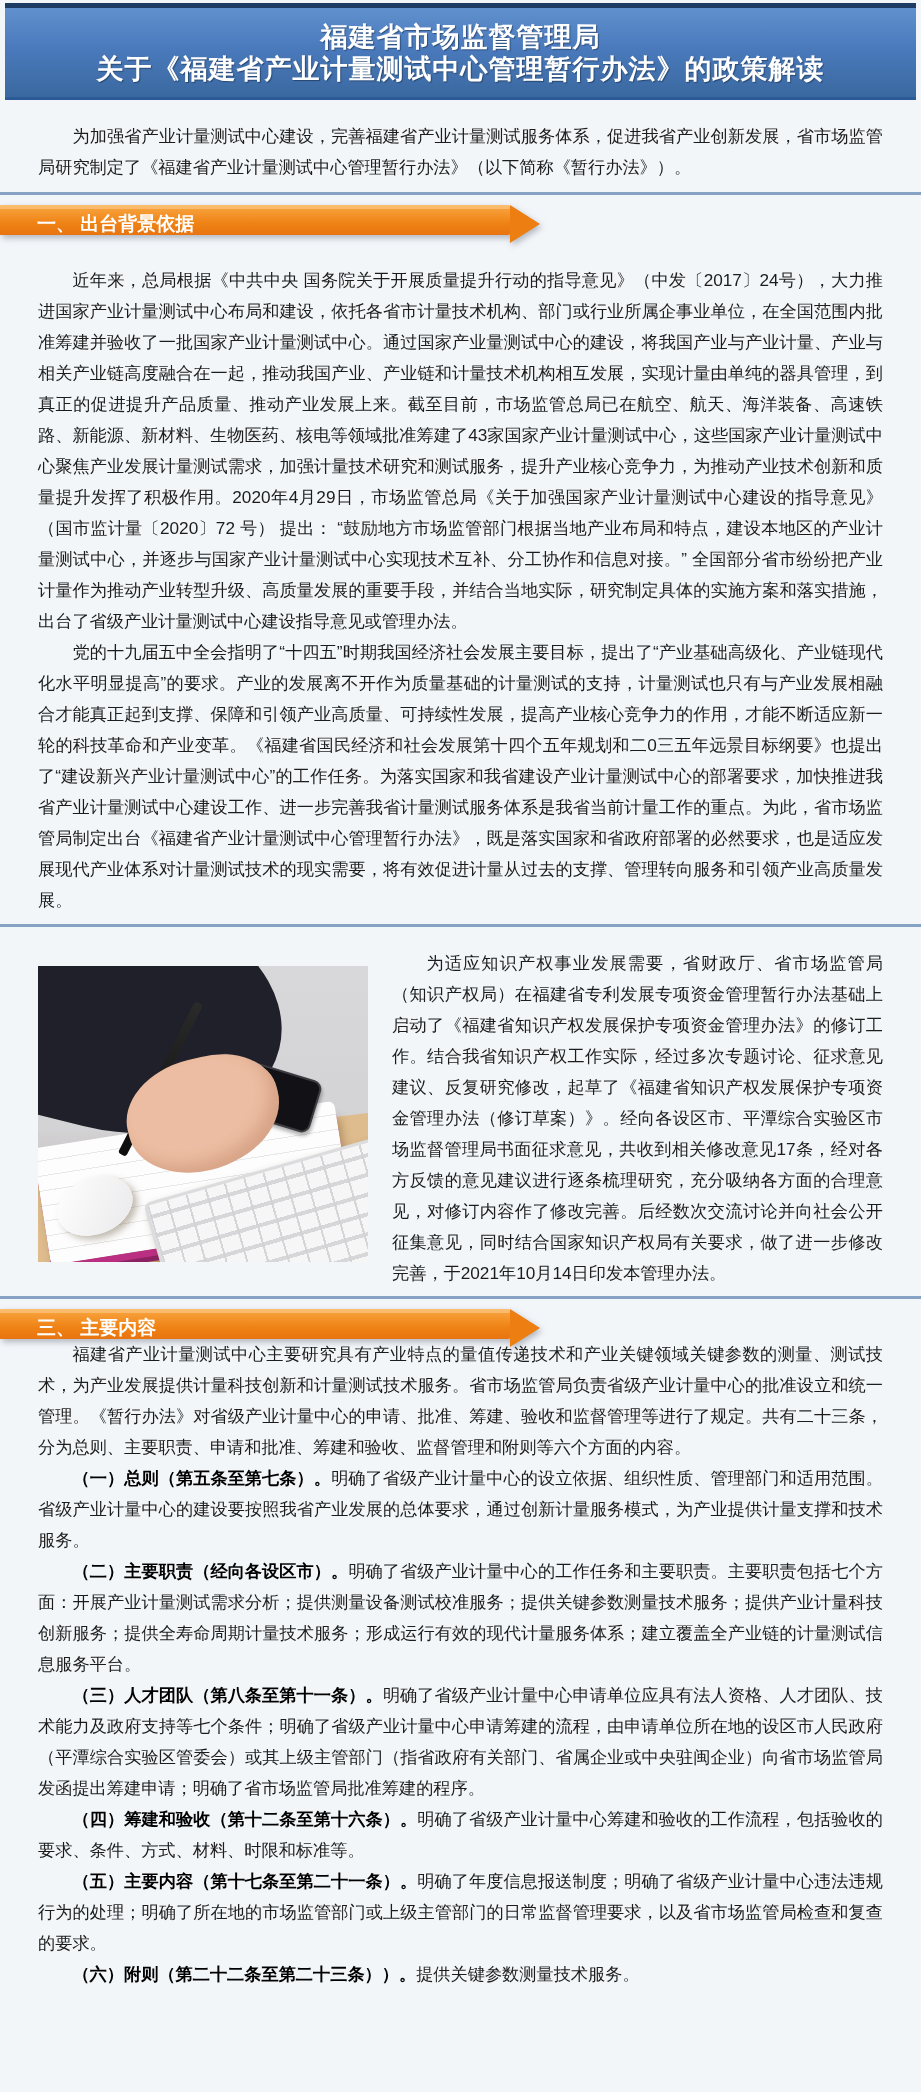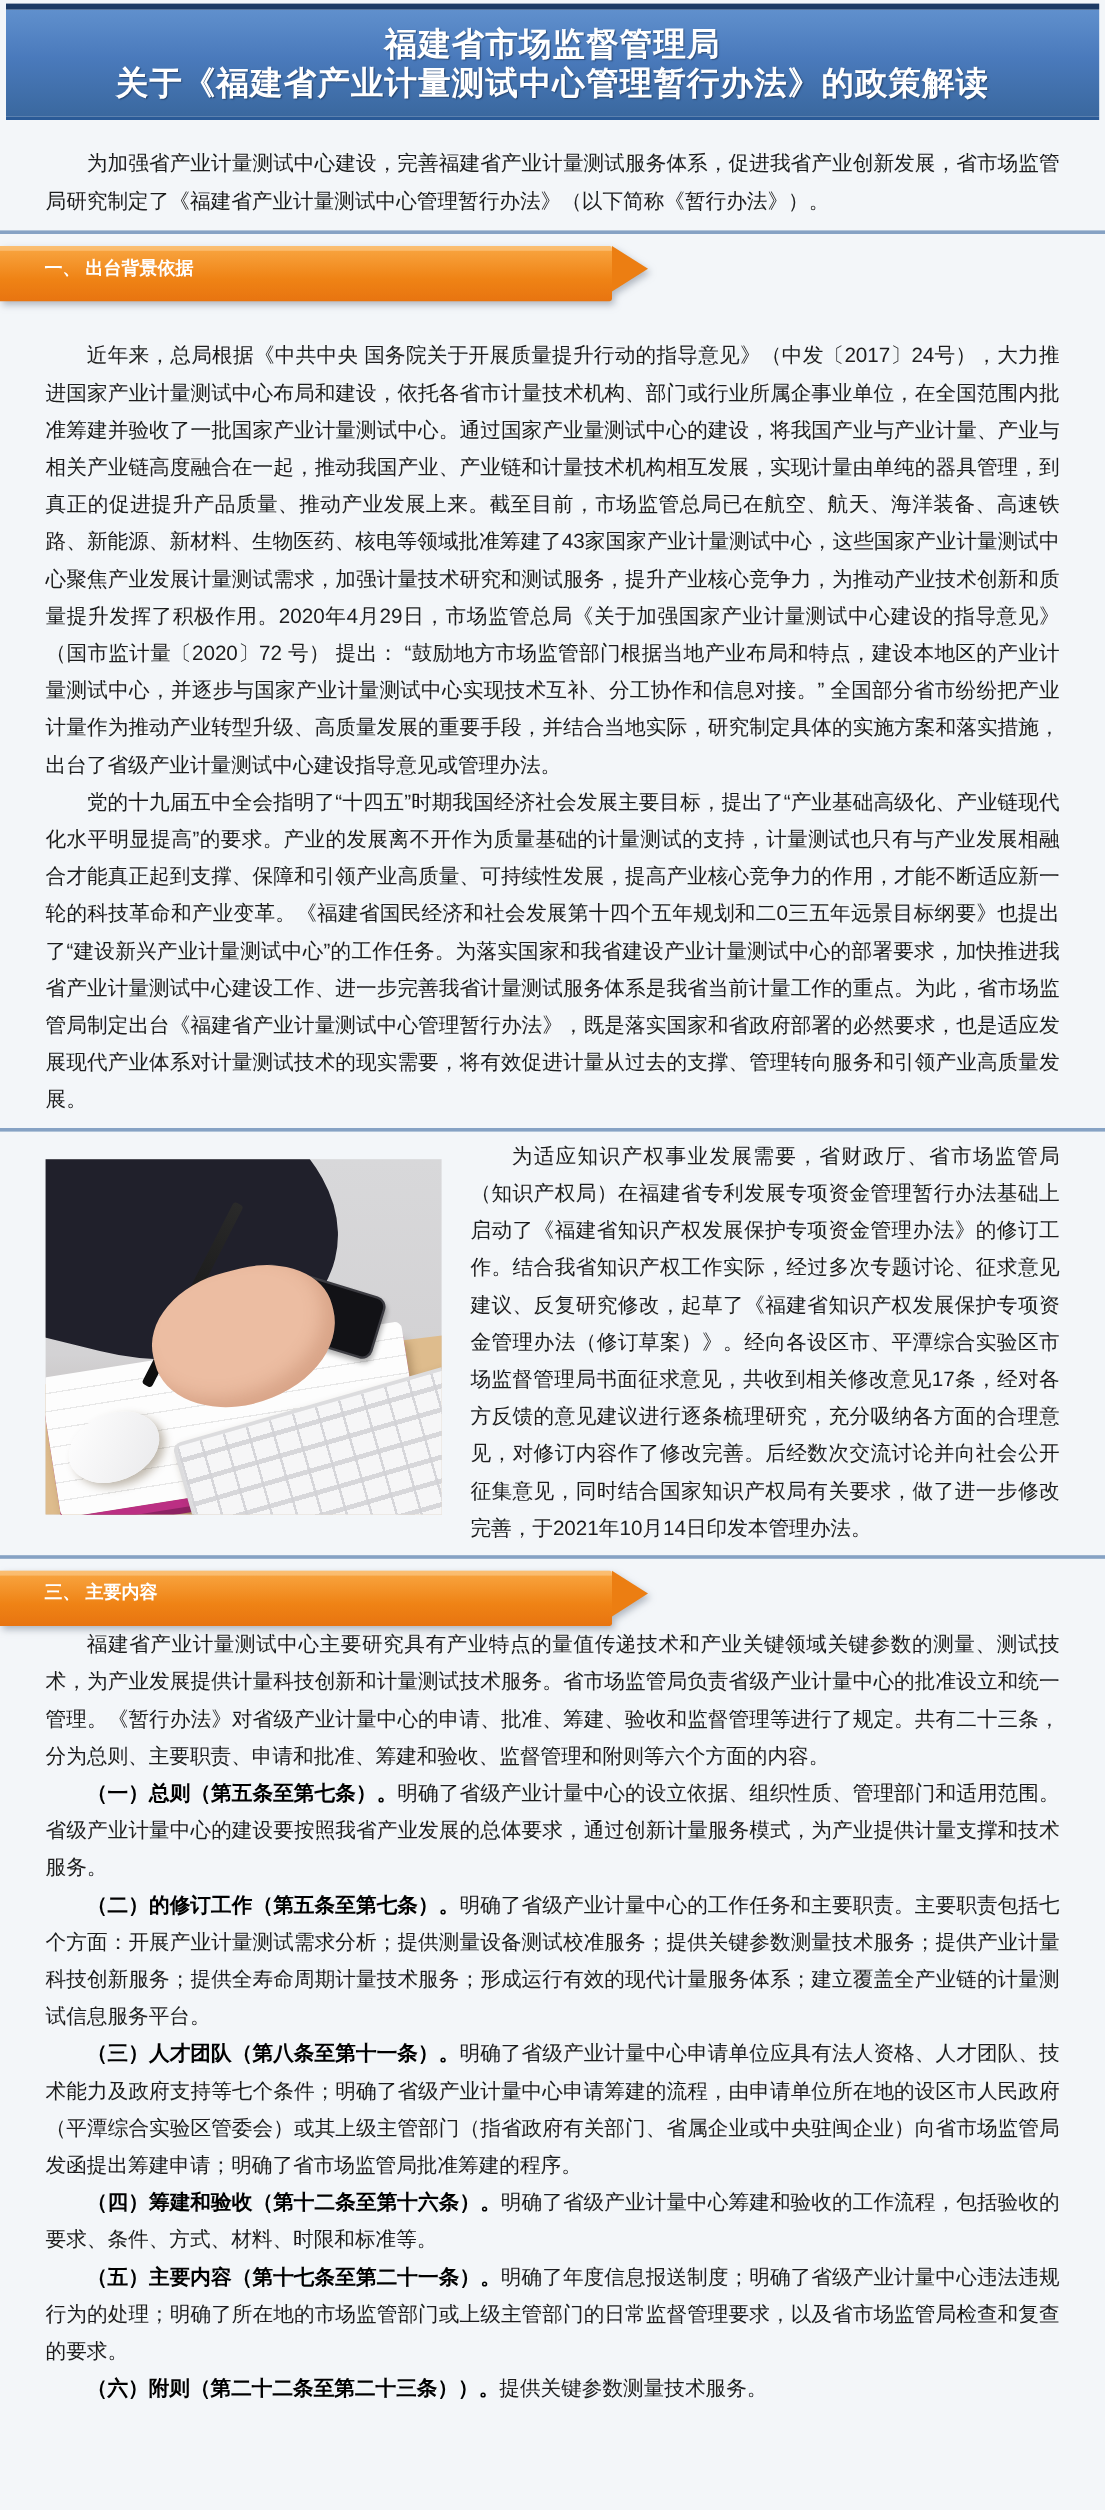--- a/index.html
+++ b/index.html
@@ -30,41 +30,41 @@
   p { margin:0; font-size:17.2px; line-height:31px; text-indent:2em; text-align:justify; }
   .intro { margin-top:21px; }
   
   .sep { height:3px; background:#86a2c4; margin:0 -38px; }
   .sep1 { margin-top:9px; }
   .sep2 { margin-top:8px; }
   .sep3 { margin-top:7px; }
   .band {
     position:relative;
     margin:10px 0 0 -38px;
-    width:510px; height:46px;
+    width:510px; height:30px;
     background:linear-gradient(180deg,#f9a743 0%,#ef8315 60%,#e87410 100%);
     border-radius:0 2px 2px 0;
-    color:#ffffff; font-weight:bold; font-size:15px; line-height:38px;
+    color:#ffffff; font-weight:bold; font-size:19px; line-height:38px;
     padding-left:37px;
     filter:drop-shadow(2px 3px 3px rgba(110,120,135,.5));
   }
   .band::after {
     content:""; position:absolute; right:-30px; top:0;
     border-top:19px solid transparent; border-bottom:19px solid transparent;
     border-left:30px solid #ec7e12;
   }
   .band::before {
     content:""; position:absolute; left:0; right:-1px; top:0; height:4px;
     background:rgba(255,235,200,.35);
   }
   .after-band { margin-top:30px; }
   .s3intro { }
   .item b { color:#000; }
   
-  .s2row { display:flex; margin-top:5px; }
+  .s2row { display:flex; margin-top:21px; }
   .s2text { width:491px; margin-left:24px; }
   .photo {
     position:relative; flex:none;
     width:330px; height:296px; margin-top:18px;
     background:linear-gradient(180deg,#d8d8da 0%,#d3d2d4 55%,#cfcdce 60%);
     overflow:hidden;
   }
   .photo .desk   { position:absolute; left:-30px; width:420px; bottom:-55px; height:185px;
                    background:#debc8d; transform:rotate(-7deg); }
   .photo .sleeve { position:absolute; left:-85px; top:-70px; width:330px; height:235px;
@@ -129,19 +129,19 @@
   </div>
 
   <div class="sep sep3"></div>
   <div class="band">
     <span>三、 主要内容</span>
   </div>
 
   <p class="s3intro">福建省产业计量测试中心主要研究具有产业特点的量值传递技术和产业关键领域关键参数的测量、测试技术，为产业发展提供计量科技创新和计量测试技术服务。省市场监管局负责省级产业计量中心的批准设立和统一管理。《暂行办法》对省级产业计量中心的申请、批准、筹建、验收和监督管理等进行了规定。共有二十三条，分为总则、主要职责、申请和批准、筹建和验收、监督管理和附则等六个方面的内容。</p>
 
   <p class="item"><b>（一）总则（第五条至第七条）。</b><span>明确了省级产业计量中心的设立依据、组织性质、管理部门和适用范围。省级产业计量中心的建设要按照我省产业发展的总体要求，通过创新计量服务模式，为产业提供计量支撑和技术服务。</span></p>
-  <p class="item"><b>（二）的修订工作（第五条至第七条）。</b><span>明确了省级产业计量中心的工作任务和主要职责。主要职责包括七个方面：开展产业计量测试需求分析；提供测量设备测试校准服务；提供关键参数测量技术服务；提供产业计量科技创新服务；提供全寿命周期计量技术服务；形成运行有效的现代计量服务体系；建立覆盖全产业链的计量测试信息服务平台。</span></p>
+  <p class="item"><b>（二）主要职责（经向各设区市）。</b><span>明确了省级产业计量中心的工作任务和主要职责。主要职责包括七个方面：开展产业计量测试需求分析；提供测量设备测试校准服务；提供关键参数测量技术服务；提供产业计量科技创新服务；提供全寿命周期计量技术服务；形成运行有效的现代计量服务体系；建立覆盖全产业链的计量测试信息服务平台。</span></p>
   <p class="item"><b>（三）人才团队（第八条至第十一条）。</b><span>明确了省级产业计量中心申请单位应具有法人资格、人才团队、技术能力及政府支持等七个条件；明确了省级产业计量中心申请筹建的流程，由申请单位所在地的设区市人民政府（平潭综合实验区管委会）或其上级主管部门（指省政府有关部门、省属企业或中央驻闽企业）向省市场监管局发函提出筹建申请；明确了省市场监管局批准筹建的程序。</span></p>
   <p class="item"><b>（四）筹建和验收（第十二条至第十六条）。</b><span>明确了省级产业计量中心筹建和验收的工作流程，包括验收的要求、条件、方式、材料、时限和标准等。</span></p>
   <p class="item"><b>（五）主要内容（第十七条至第二十一条）。</b><span>明确了年度信息报送制度；明确了省级产业计量中心违法违规行为的处理；明确了所在地的市场监管部门或上级主管部门的日常监督管理要求，以及省市场监管局检查和复查的要求。</span></p>
   <p class="item"><b>（六）附则（第二十二条至第二十三条））。</b><span>提供关键参数测量技术服务。</span></p>
 
 </div>
 
 </body></html>

